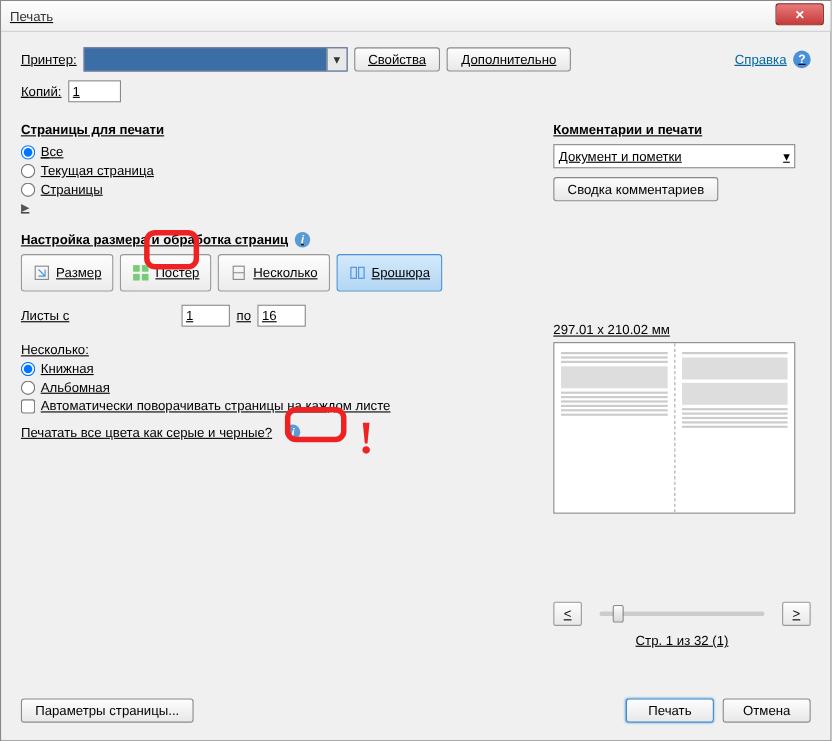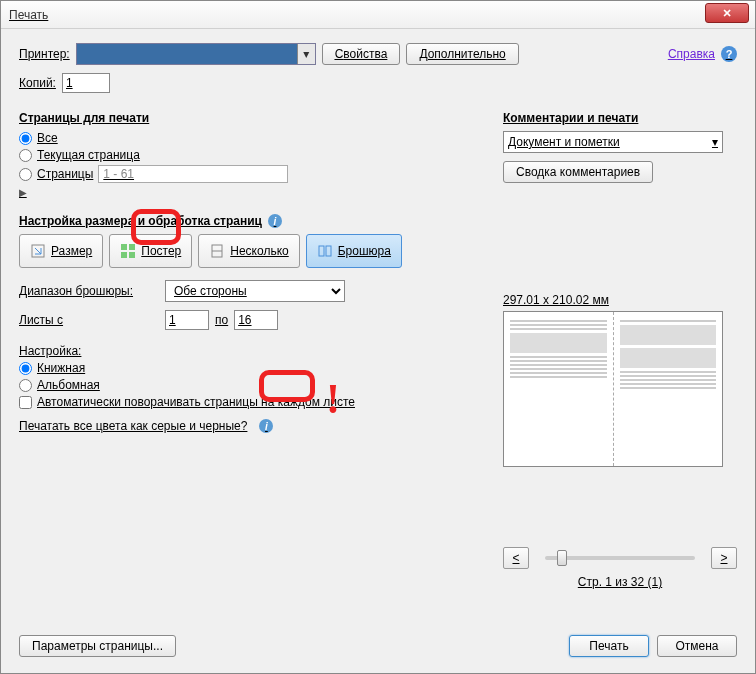--- a/index.html
+++ b/index.html
@@ -10,21 +10,21 @@
 .closebtn { position: absolute; right: 6px; top: 2px; width: 44px; height: 20px; background: linear-gradient(#e87a7a,#c83a3a); border: 1px solid #8a2020; border-radius: 3px; display: flex; align-items: center; justify-content: center; color: #fff; font-size: 11px; font-weight: bold; cursor: pointer; }
 .content { flex: 1; padding: 14px 18px; position: relative; }
 .row { display: flex; align-items: center; margin-bottom: 8px; gap: 6px; }
 .lbl { font-size: 12px; }
 .u { text-decoration: underline; }
 .printer-select { flex: none; width: 240px; height: 22px; border: 1px solid #7a7a9a; background: #3a6ea5; color: #fff; padding: 2px 4px; font-size: 12px; position: relative; }
 .printer-select .arrow { position: absolute; right: 0; top: 0; width: 18px; height: 100%; background: #e8e8e8; border-left: 1px solid #888; display:flex; align-items:center; justify-content:center; color:#333;}
 .btn { height: 22px; padding: 0 12px; background: linear-gradient(#fdfdfd,#e8e8e8); border: 1px solid #8a8a8a; border-radius: 3px; font-size: 12px; cursor: pointer; display: inline-flex; align-items: center; }
 .btn-def { border: 1px solid #3a8acc; box-shadow: 0 0 2px #5aa0e0; }
 .spin { width: 48px; height: 20px; border: 1px solid #888; background: #fff; padding: 1px 3px; font-size: 12px; }
-.link { color: #6d28d9; text-decoration: underline; cursor: pointer; }
+.link { color: #0369a1; text-decoration: underline; cursor: pointer; }
 .help-ic { width: 16px; height: 16px; border-radius: 50%; background: #4a90d9; color: #fff; display: inline-flex; align-items: center; justify-content: center; font-size: 11px; font-weight: bold; }
 .section-head { font-weight: bold; font-size: 12px; margin: 10px 0 6px; }
 .radio-row, .check-row { display: flex; align-items: center; gap: 5px; margin: 3px 0; }
 input[type=radio], input[type=checkbox] { margin: 0; }
 .pages-input { width: 190px; height: 18px; border: 1px solid #aaa; background: #fff; color: #888; padding: 0 4px; font-size: 12px; }
 .disclosure { display: flex; align-items: center; gap: 4px; margin: 4px 0; }
 .tri { font-size: 10px; color: #555; }
 .tabbtns { display: flex; gap: 6px; margin: 6px 0 12px; }
 .tabbtn { height: 34px; padding: 0 10px; background: linear-gradient(#fdfdfd,#ececec); border: 1px solid #999; border-radius: 3px; display: flex; align-items: center; gap: 5px; font-size: 12px; cursor: pointer; }
 .tabbtn.active { background: linear-gradient(#d4e9fb,#b3d7f4); border-color: #4a90d9; }
@@ -93,21 +93,20 @@
           <input type="radio" checked="" style="">
           <span><span class="u">В</span>се</span>
         </div>
         <div class="radio-row">
           <input type="radio" style="">
           <span>Текущая страница</span>
         </div>
         <div class="radio-row">
           <input type="radio" style="">
           <span>Страницы</span>
-          <input class="pages-input" value="1 - 61" style="">
         </div>
         <div class="disclosure">
           <span class="tri">▶</span>
         </div>
 
         <div class="section-head" style="margin-top:16px; display:flex; align-items:center;">
           <span>Настройка размера и обработка страниц</span>
           <span class="info-ic">i</span>
         </div>
         <div class="tabbtns">
@@ -136,34 +135,28 @@
           </div>
           <div class="tabbtn active">
             <svg class="tabicon" viewBox="0 0 16 16">
                 <rect x="2" y="3" width="5" height="10" fill="none" stroke="#4a90d9"></rect>
                 <rect x="9" y="3" width="5" height="10" fill="none" stroke="#4a90d9"></rect>
               </svg>
             <span>Брошюра</span>
           </div>
         </div>
 
-        <div class="row">
-          <span class="lbl" style="width:140px">Диапазон брошюры:</span>
-          <select class="select" style="width:180px">
-            <option>Обе стороны</option>
-          </select>
-        </div>
         <div class="row">
           <span class="lbl" style="width:140px">Листы с</span>
           <input class="small-input" value="1" style="">
           <span class="lbl">по</span>
           <input class="small-input" value="16" style="">
         </div>
 
-        <div class="lbl" style="margin-top:14px">Настройка:</div>
+        <div class="lbl" style="margin-top:14px">Несколько:</div>
         <div class="radio-row">
           <input type="radio" checked="" style="">
           <span>Книжная</span>
         </div>
         <div class="radio-row">
           <input type="radio" style="">
           <span>Альбомная</span>
         </div>
         <div class="check-row">
           <input type="checkbox" style="">

